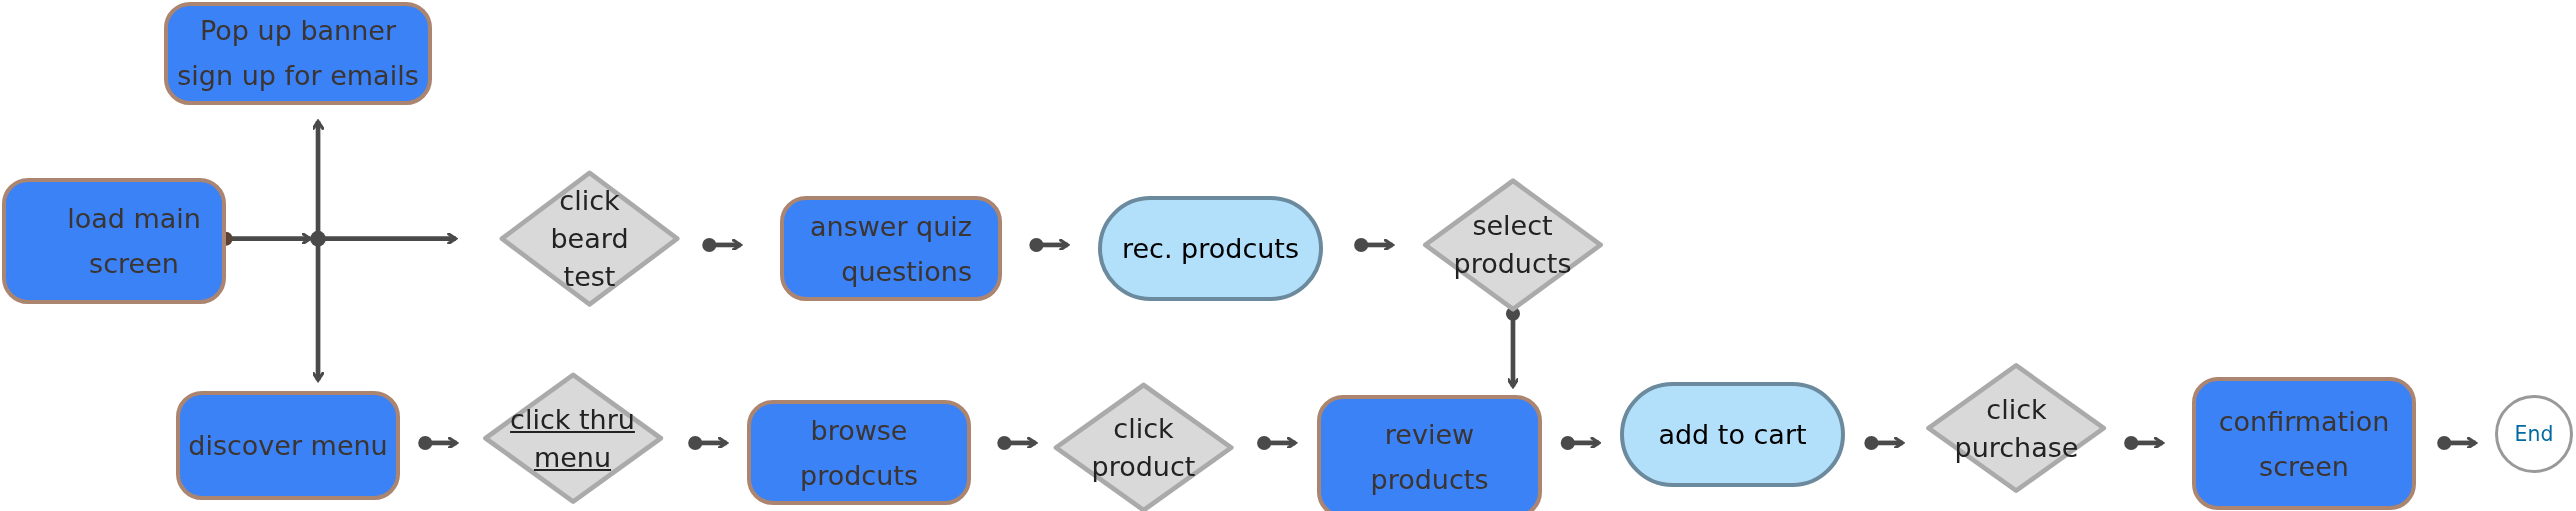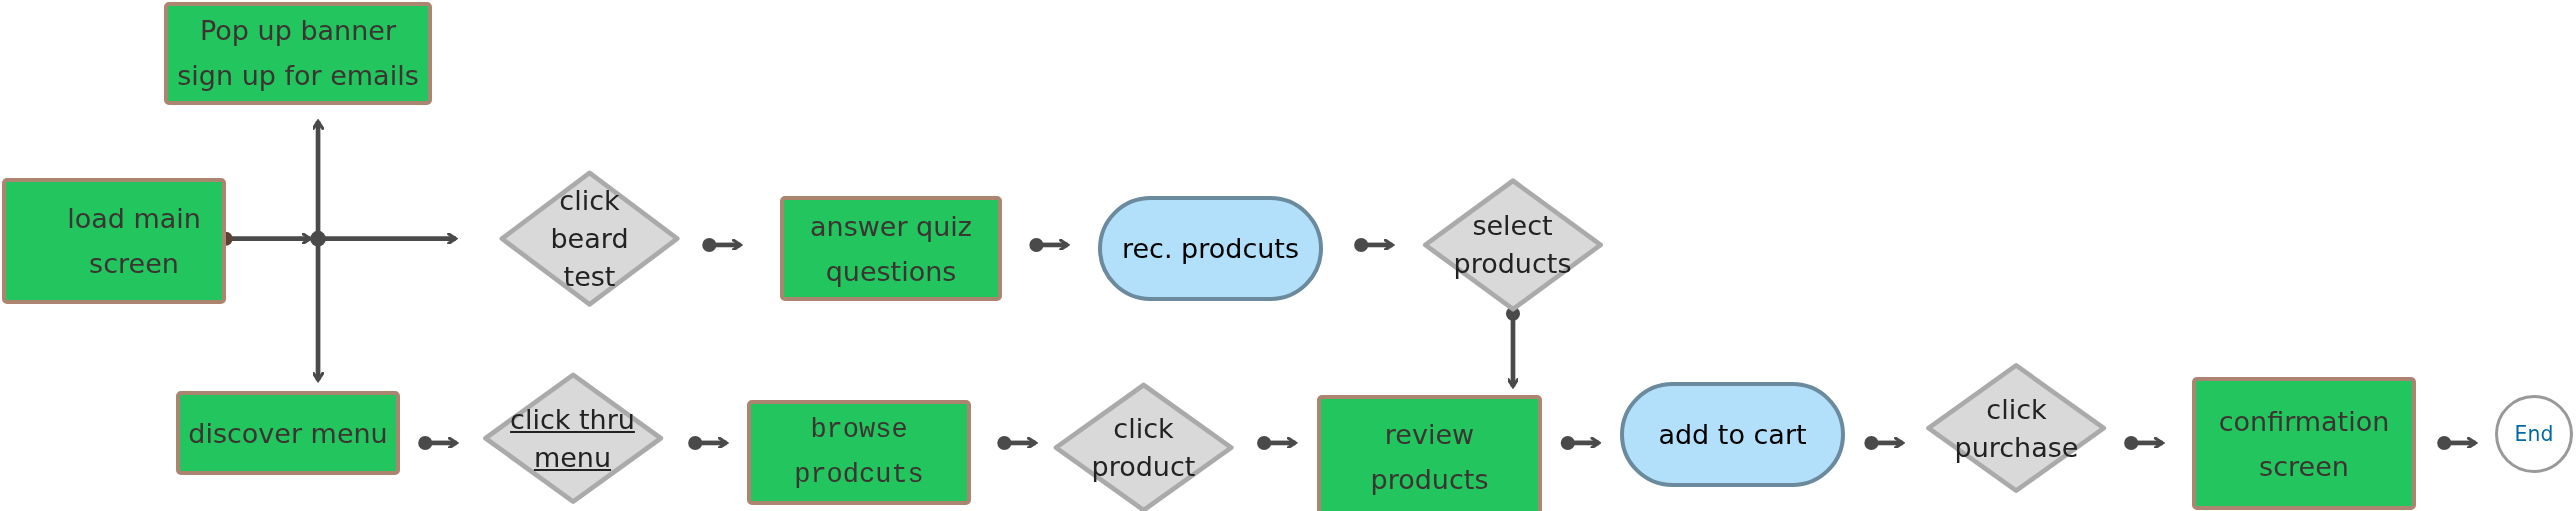--- a/index.html
+++ b/index.html
@@ -2,21 +2,21 @@
 <html style="font-size:12.5px"><head>
 <meta charset="utf-8">
 <style>
   html, body { margin:0; padding:0; background:#ffffff; }
   body { width:2576px; height:511px; position:relative; overflow:hidden;
          font-family:"DejaVu Sans", sans-serif; }
   #canvas { position:absolute; left:0; top:0; }
   .node { position:absolute; box-sizing:border-box; display:flex; align-items:center;
           justify-content:center; text-align:center; white-space:pre-line;
           font-size:27px; line-height:45px; color:#3b3430; }
-  .proc { background:#22c55e; border:4.7px solid #ab8570; border-radius:5px; }
+  .proc { background:#3b82f6; border:4.7px solid #ab8570; border-radius:26px; }
   .term { background:#b2dffa; border:4.7px solid #6c8a9d; border-radius:55px; color:#000000; }
   .end { background:#ffffff; border:3.9px solid #999999; border-radius:50%; font-size:20.4px; color:#0369a1; }
   .dlabel { position:absolute; display:flex; align-items:center; justify-content:center;
             text-align:center; white-space:pre-line; font-size:27px; line-height:38px; color:#222; }
 </style>
 </head>
 <body>
 
 <svg id="canvas" width="2576" height="511" viewBox="0 0 3291 653">
   <defs>
@@ -94,25 +94,25 @@
     <polygon points="732,479 844,560 732,641 620,560"></polygon>
     <polygon points="1461,492 1573,572 1461,652 1349,572"></polygon>
     <polygon points="2576,467 2688,547 2576,627 2464,547"></polygon>
   </g>
 </svg>
 
 <div class="node proc" style="left:164px;top:1.6px;width:268px;height:103px;">Pop up banner
 sign up for emails</div>
 <div class="node proc" style="left:2px;top:178px;width:224px;height:126px;padding-left:40px;">load main
 screen</div>
-<div class="node proc" style="left:780px;top:196px;width:222px;height:105px;">answer quiz
+<div class="node proc" style="left:780px;top:196px;width:222px;height:105px;text-align:right;">answer quiz
 questions</div>
 <div class="node term" style="left:1098px;top:196px;width:225px;height:105px;">rec. prodcuts</div>
-<div class="node proc" style="left:176px;top:391px;width:224px;height:84px;">discover menu</div>
-<div class="node proc" style="left:747px;top:400px;width:224px;height:105px;font-family:Liberation Mono, monospace;">browse
+<div class="node proc" style="left:176px;top:391px;width:224px;height:109px;">discover menu</div>
+<div class="node proc" style="left:747px;top:400px;width:224px;height:105px;">browse
 prodcuts</div>
 <div class="node proc" style="left:1317px;top:395px;width:225px;height:123px;">review
 products</div>
 <div class="node term" style="left:1620px;top:382px;width:225px;height:105px;">add to cart</div>
 <div class="node proc" style="left:2192px;top:377px;width:224px;height:133px;">confirmation
 screen</div>
 <div class="node end" style="left:2495px;top:395px;width:78px;height:78px;">End</div>
 
 <div class="dlabel" style="left:502px;top:173px;width:175px;height:132px;">click
 beard

